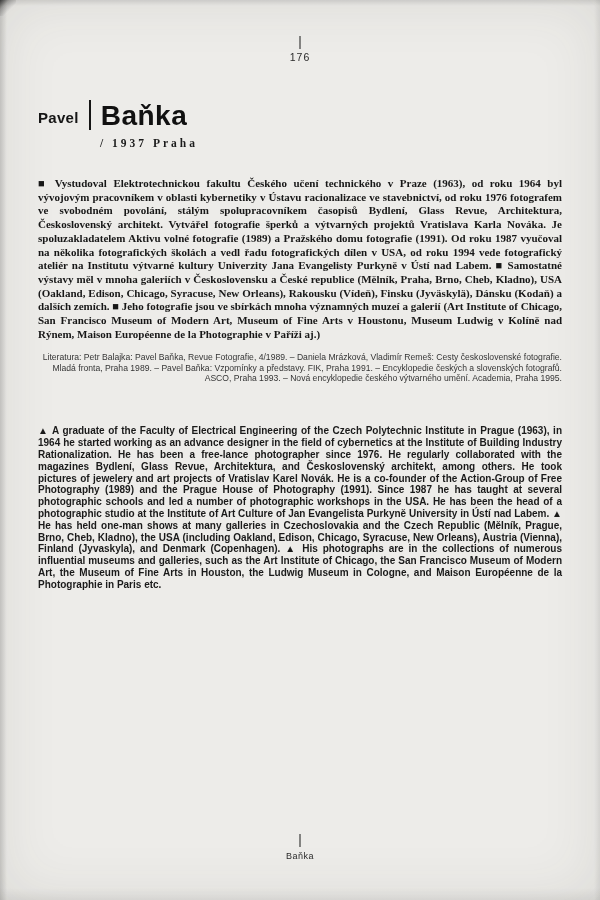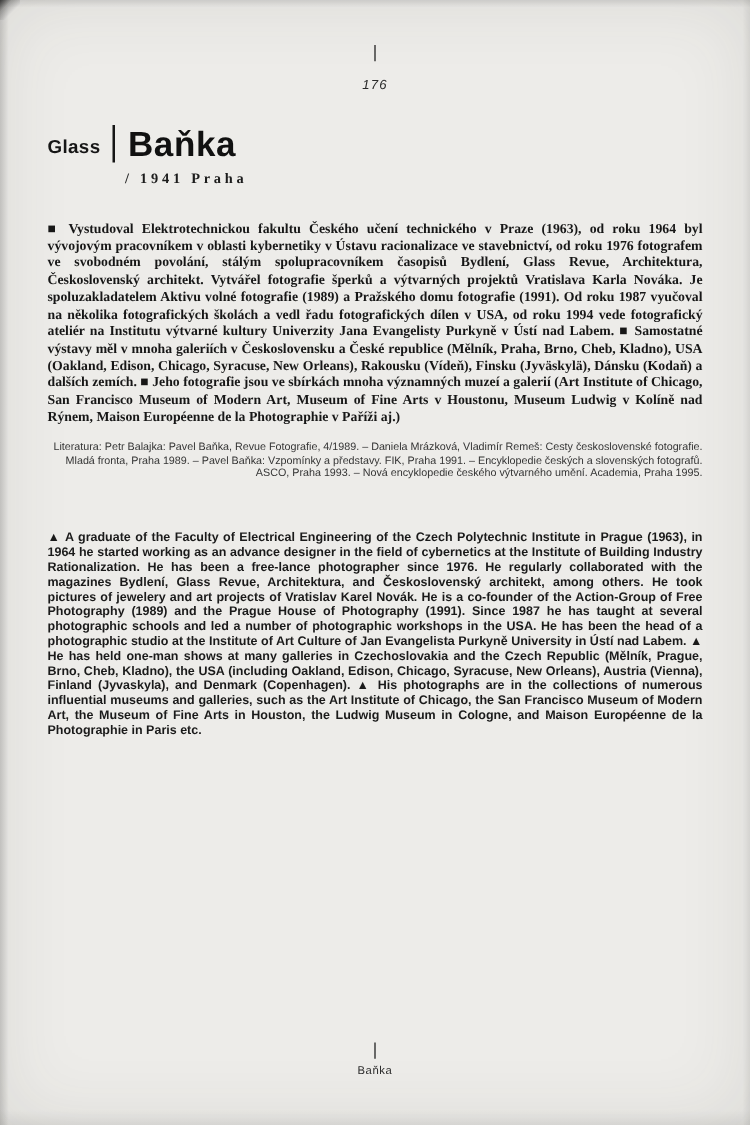--- a/index.html
+++ b/index.html
@@ -24,22 +24,22 @@
     position:absolute;top:0;left:0;width:16px;height:16px;
     background:linear-gradient(135deg, rgba(20,20,20,0.75) 0%, rgba(20,20,20,0.25) 30%, rgba(20,20,20,0) 62%);
   }
   .crop{
     position:absolute;left:50%;transform:translateX(-50%);
     width:1px;background:#1a1a1a;
   }
   .crop.top{top:36px;height:13px;}
   .crop.bottom{top:834px;height:13px;}
   .pageno{
-    position:absolute;top:62px;left:50%;transform:translateX(-50%);
-    font-size:10.5px;color:#2a2a2a;letter-spacing:1px;font-style:italic;
+    position:absolute;top:51px;left:50%;transform:translateX(-50%);
+    font-size:10.5px;color:#2a2a2a;letter-spacing:1px;
   }
   .footer-name{
     position:absolute;top:851px;left:50%;transform:translateX(-50%);
     font-size:9px;color:#2a2a2a;letter-spacing:0.5px;
   }
   .author{
     position:absolute;top:100px;left:38px;right:38px;
   }
   .author-row{
     display:flex;align-items:flex-end;gap:10px;
@@ -94,25 +94,25 @@
 
 <div class="page">
 
   <div class="corner-mark"></div>
 
   <div class="crop top"></div>
   <div class="pageno">176</div>
 
   <div class="author">
     <div class="author-row">
-      <span class="first-name">Glass</span>
+      <span class="first-name">Pavel</span>
       <span class="name-divider"></span>
       <span class="last-name">Baňka</span>
     </div>
-    <div class="birth-line">/ 1941 Praha</div>
+    <div class="birth-line">/ 1937 Praha</div>
   </div>
 
   <div class="content">
     <p class="czech-bio" lang="cs">■ Vystudoval Elektrotechnickou fakultu Českého učení technického v Praze (1963), od roku 1964 byl vývojovým pracovníkem v oblasti kybernetiky v Ústavu racionalizace ve stavebnictví, od roku 1976 fotografem ve svobodném povolání, stálým spolupracovníkem časopisů Bydlení, Glass Revue, Architektura, Československý architekt. Vytvářel fotografie šperků a výtvarných projektů Vratislava Karla Nováka. Je spoluzakladatelem Aktivu volné fotografie (1989) a Pražského domu fotografie (1991). Od roku 1987 vyučoval na několika fotografických školách a vedl řadu fotografických dílen v USA, od roku 1994 vede fotografický ateliér na Institutu výtvarné kultury Univerzity Jana Evangelisty Purkyně v Ústí nad Labem. ■ Samostatné výstavy měl v mnoha galeriích v Československu a České republice (Mělník, Praha, Brno, Cheb, Kladno), USA (Oakland, Edison, Chicago, Syracuse, New Orleans), Rakousku (Vídeň), Finsku (Jyväskylä), Dánsku (Kodaň) a dalších zemích. ■ Jeho fotografie jsou ve sbírkách mnoha významných muzeí a galerií (Art Institute of Chicago, San Francisco Museum of Modern Art, Museum of Fine Arts v Houstonu, Museum Ludwig v Kolíně nad Rýnem, Maison Européenne de la Photographie v Paříži aj.)</p>
     <p class="literatura">Literatura: Petr Balajka: Pavel Baňka, Revue Fotografie, 4/1989. – Daniela Mrázková, Vladimír Remeš: Cesty československé fotografie. Mladá fronta, Praha 1989. – Pavel Baňka: Vzpomínky a představy. FIK, Praha 1991. – Encyklopedie českých a slovenských fotografů. ASCO, Praha 1993. – Nová encyklopedie českého výtvarného umění. Academia, Praha 1995.</p>
     <p class="english-bio" lang="en">▲ A graduate of the Faculty of Electrical Engineering of the Czech Polytechnic Institute in Prague (1963), in 1964 he started working as an advance designer in the field of cybernetics at the Institute of Building Industry Rationalization. He has been a free-lance photographer since 1976. He regularly collaborated with the magazines Bydlení, Glass Revue, Architektura, and Československý architekt, among others. He took pictures of jewelery and art projects of Vratislav Karel Novák. He is a co-founder of the Action-Group of Free Photography (1989) and the Prague House of Photography (1991). Since 1987 he has taught at several photographic schools and led a number of photographic workshops in the USA. He has been the head of a photographic studio at the Institute of Art Culture of Jan Evangelista Purkyně University in Ústí nad Labem. ▲ He has held one-man shows at many galleries in Czechoslovakia and the Czech Republic (Mělník, Prague, Brno, Cheb, Kladno), the USA (including Oakland, Edison, Chicago, Syracuse, New Orleans), Austria (Vienna), Finland (Jyvaskyla), and Denmark (Copenhagen). ▲ His photographs are in the collections of numerous influential museums and galleries, such as the Art Institute of Chicago, the San Francisco Museum of Modern Art, the Museum of Fine Arts in Houston, the Ludwig Museum in Cologne, and Maison Européenne de la Photographie in Paris etc.</p>
   </div>
 
   <div class="crop bottom"></div>
   <div class="footer-name">Baňka</div>

